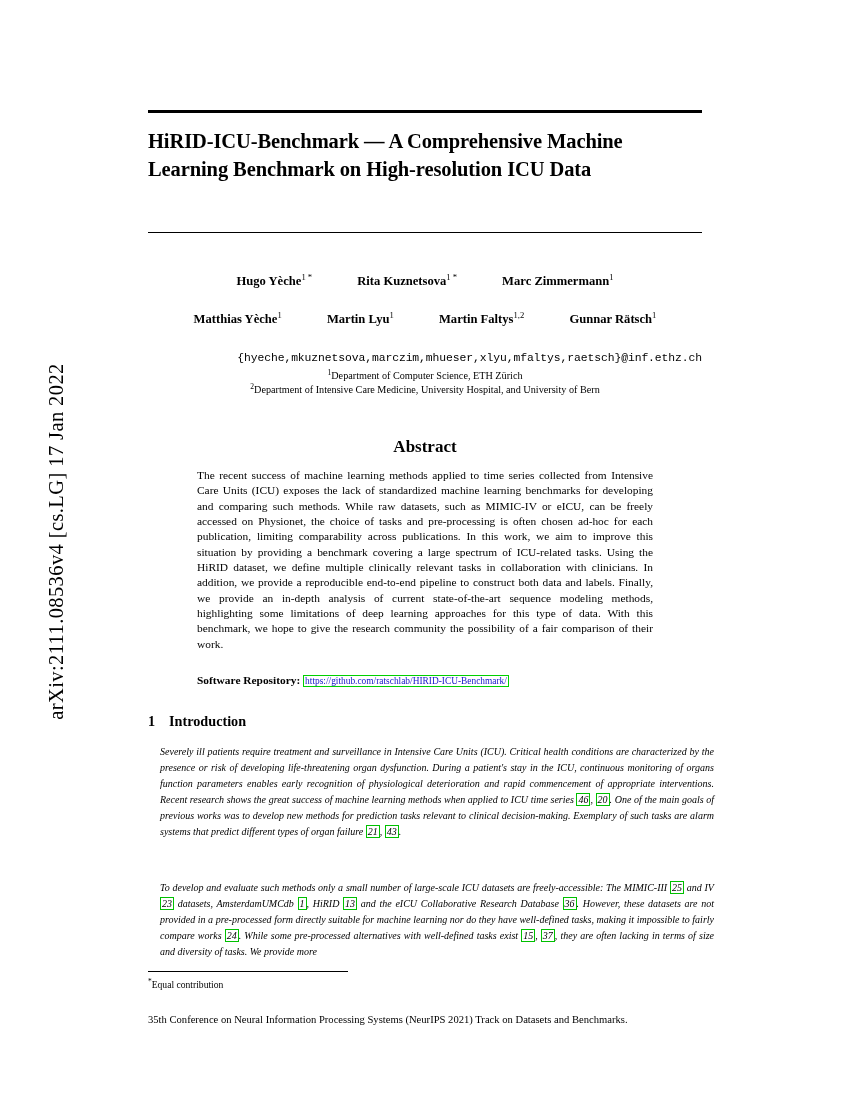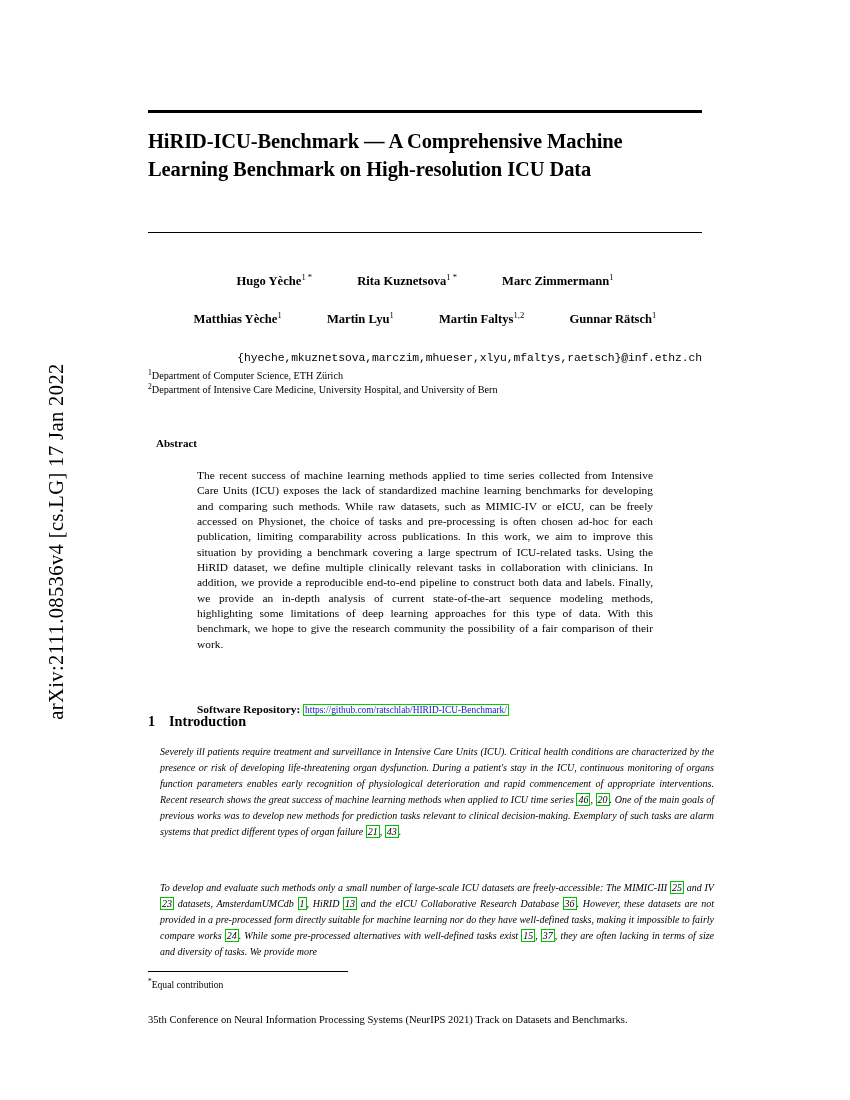--- a/index.html
+++ b/index.html
@@ -103,53 +103,53 @@
     width: 554px;
     text-align: right;
     font-family: "Liberation Mono", monospace;
     font-size: 11.4px;
     letter-spacing: -0.1px;
   }
   .affil {
     position: absolute;
     left: 0;
     width: 554px;
-    text-align: left;
+    text-align: center;
     font-size: 10.2px;
   }
   .affil.a1 { top: 368px; }
   .affil.a2 { top: 382px; }
   .affil .sup {
     font-size: 7.6px;
     vertical-align: super;
   }
 
   #abstract-heading {
     position: absolute;
-    left: 8px;
+    left: 0;
     top: 437px;
     width: 554px;
-    text-align: left;
-    font-size: 11px;
+    text-align: center;
+    font-size: 17px;
     font-weight: bold;
   }
   #abstract-body {
     position: absolute;
     left: 49px;
     top: 468px;
     width: 456px;
     font-size: 11.4px;
     line-height: 15.35px;
     text-align: justify;
     text-justify: inter-word;
   }
   #software-repo {
     position: absolute;
     left: 49px;
-    top: 702px;
+    top: 673px;
     width: 456px;
     font-size: 11.4px;
     line-height: 15.35px;
   }
   #software-repo .label { font-weight: bold; }
   .url-link {
     color: #1414c8;
     font-size: 9.4px;
     border: 1px solid #00d000;
     padding: 0 1px;

